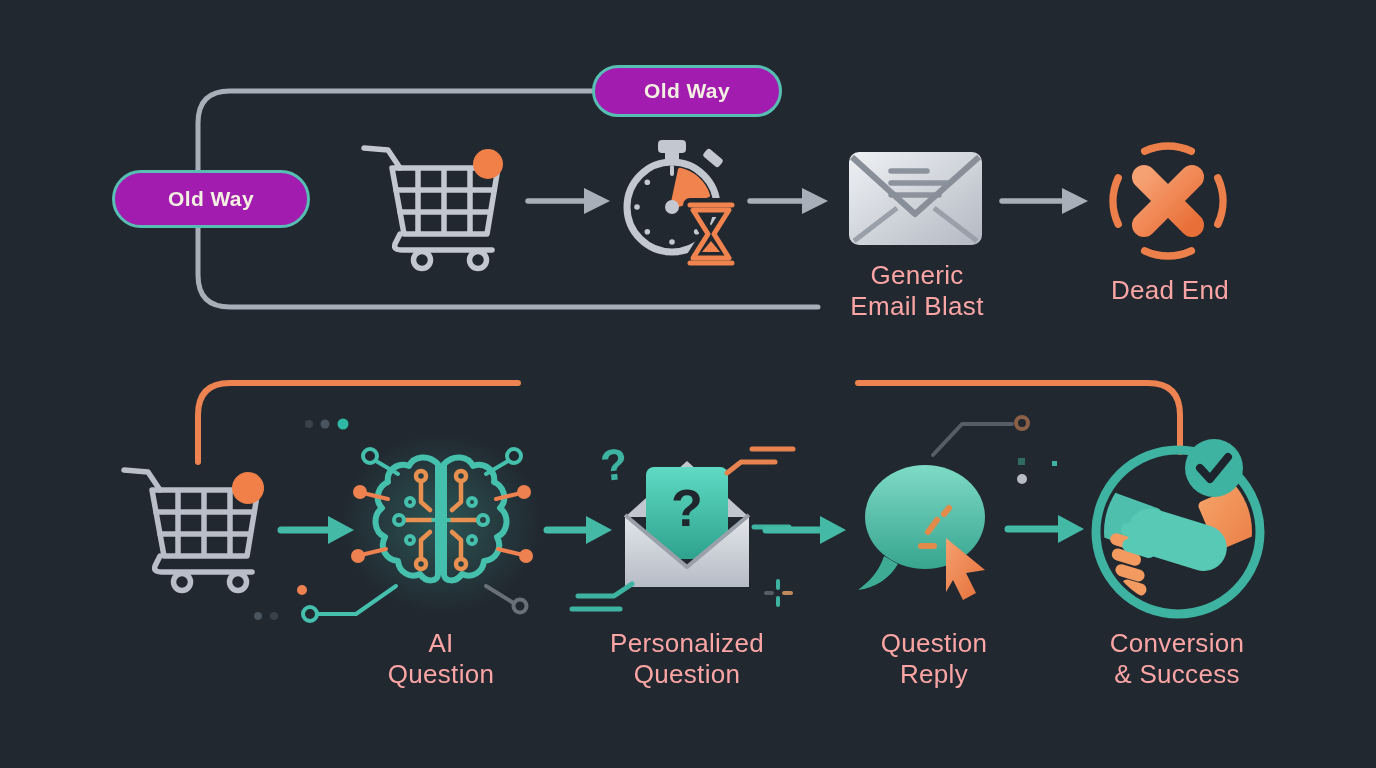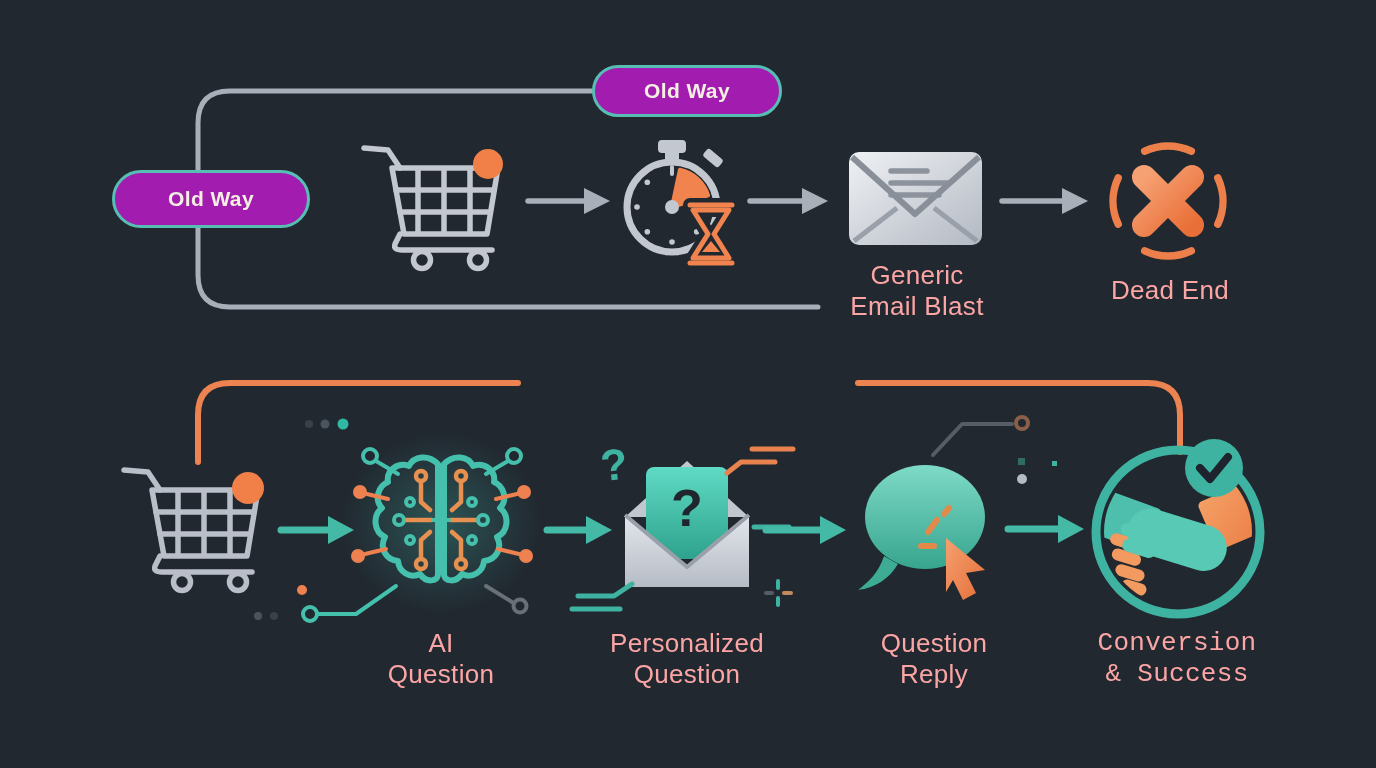--- a/index.html
+++ b/index.html
@@ -296,19 +296,19 @@
 
   <div class="label" style="left:807px;top:260px;width:220px;">Generic
 Email Blast</div>
   <div class="label" style="left:1080px;top:275px;width:180px;">Dead End</div>
   <div class="label" style="left:331px;top:628px;width:220px;">AI
 Question</div>
   <div class="label" style="left:577px;top:628px;width:220px;">Personalized
 Question</div>
   <div class="label" style="left:824px;top:628px;width:220px;">Question
 Reply</div>
-  <div class="label" style="left:1067px;top:628px;width:220px;font-family:Liberation Mono, monospace;">Conversion
+  <div class="label" style="left:1067px;top:628px;width:220px;">Conversion
 &amp; Success</div>
 
   <div class="qmark" style="left:647px;top:478px;width:80px;font-size:52px;color:#20262E;">?</div>
   <div class="qmark" style="left:594px;top:440px;width:40px;font-size:44px;color:#3FB3A1;transform:rotate(-6deg);">?</div>
 
 </div>
 
 </body></html>

